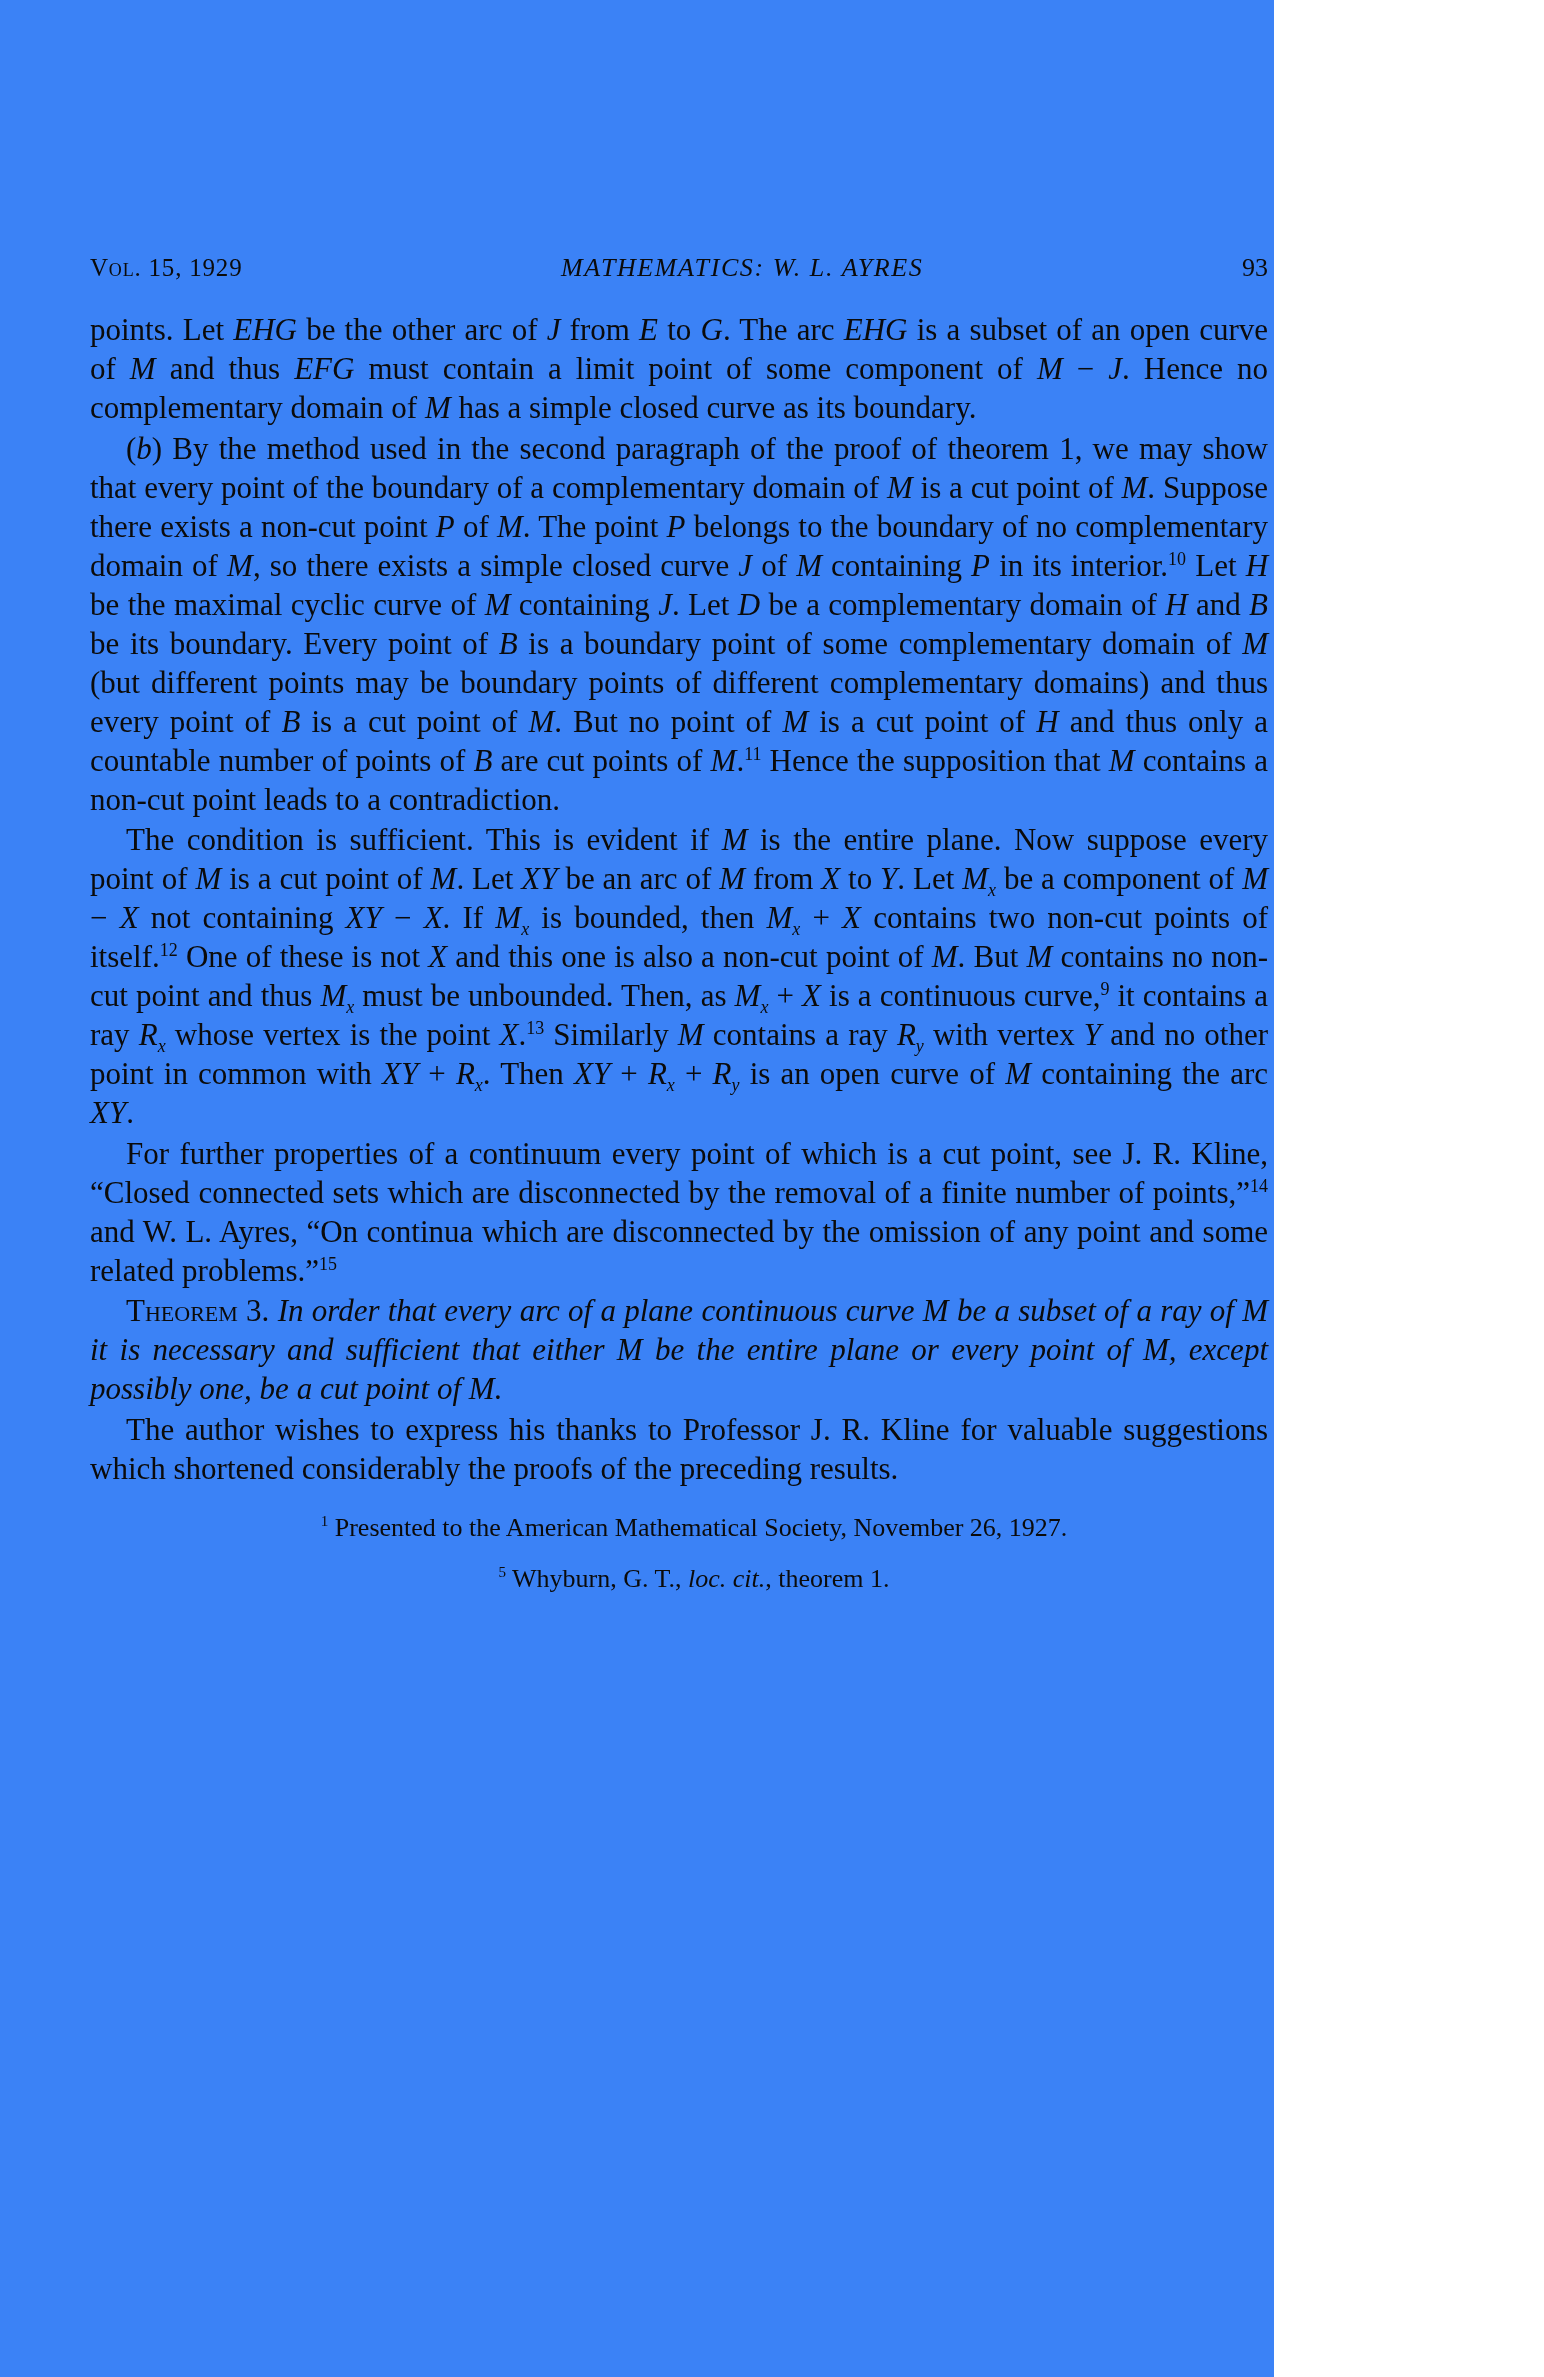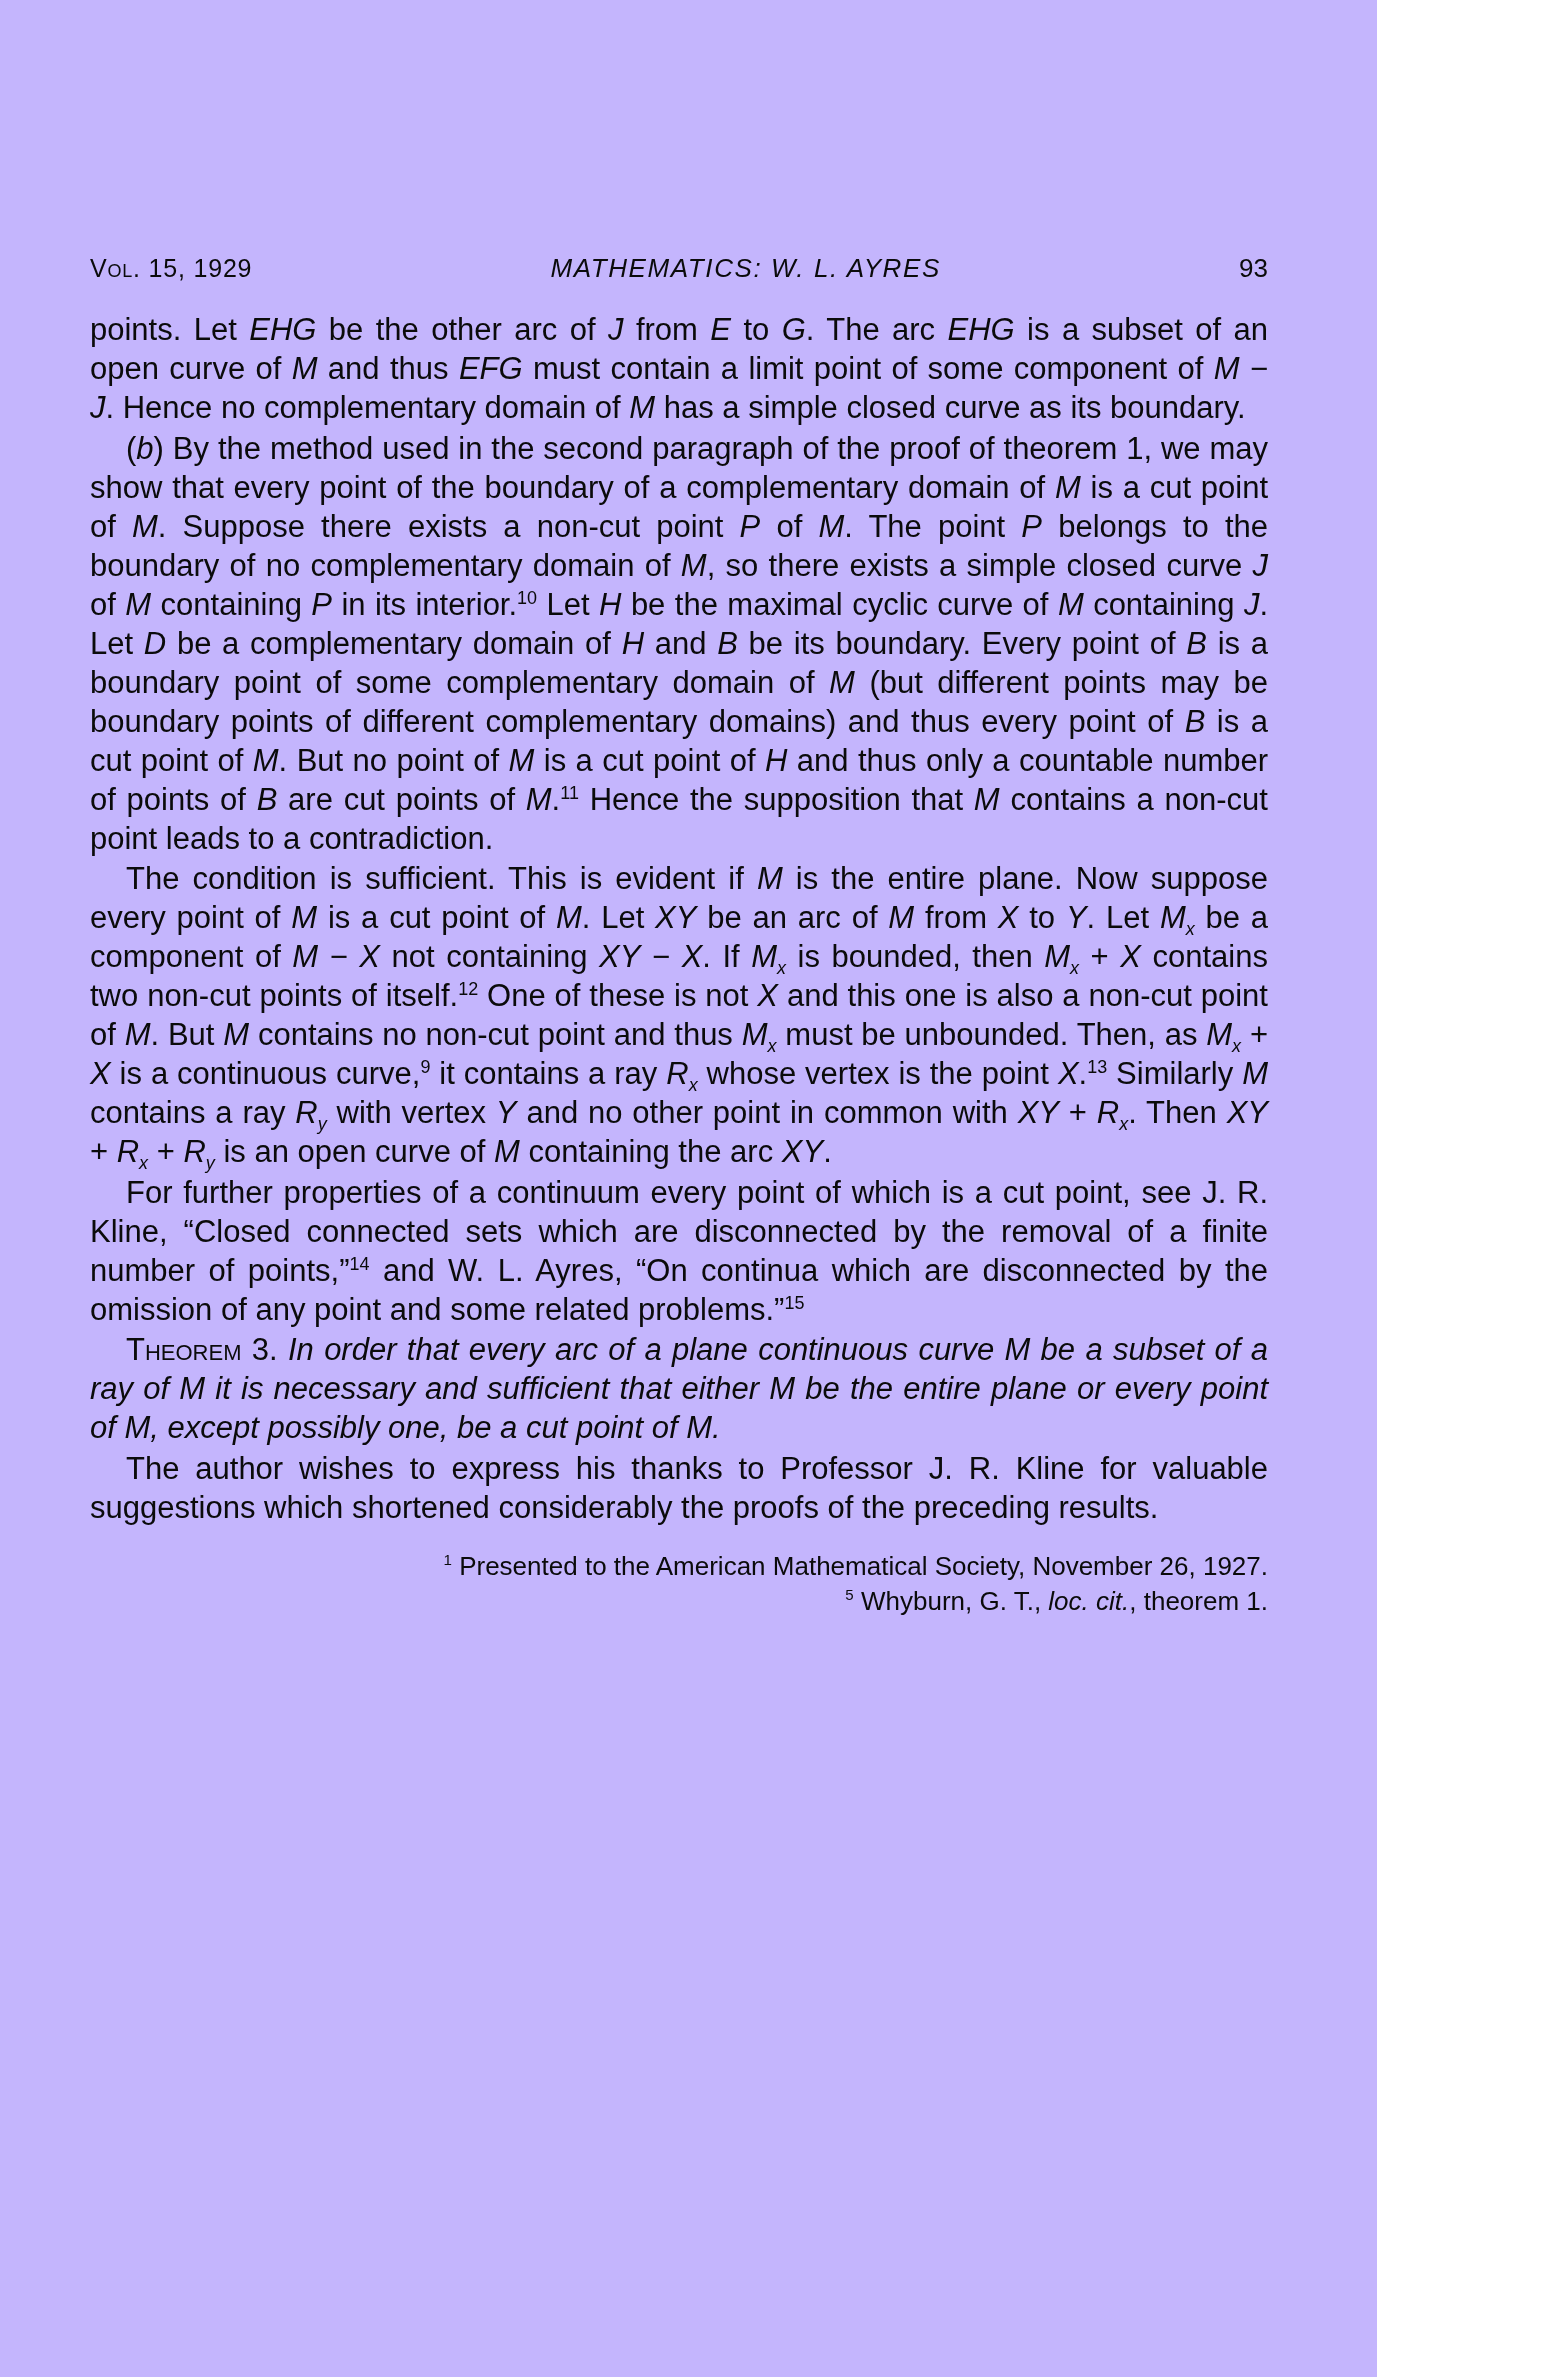--- a/index.html
+++ b/index.html
@@ -2,25 +2,25 @@
 <html style="font-size:12.6px"><head>
 <meta charset="utf-8">
 <style>
   html, body {
     margin: 0;
     padding: 0;
     background: #ffffff;
   }
   .page {
     position: relative;
-    width: 1377px;
+    width: 1274px;
     height: 2377px;
-    background: #c4b5fd;
+    background: #3b82f6;
     color: #0b0b0b;
-    font-family: Liberation Sans, sans-serif;
+    font-family: Liberation Serif, serif;
     overflow: hidden;
   }
   .header {
     position: absolute;
     top: 253px;
     left: 90px;
     width: 1178px;
     display: flex;
     align-items: baseline;
   }
@@ -70,23 +70,23 @@
   }
   .sc {
     font-variant: small-caps;
   }
   .footnotes {
     margin-top: 22px;
     font-size: 26px;
     line-height: 35px;
   }
   .footnotes p {
-    margin: 0;
+    margin: 16px;
     text-indent: 30px;
-    text-align: right;
+    text-align: center;
   }
 </style>
 </head>
 <body>
 
 <div class="page">
 
   <div class="header">
     <span class="vol">Vol. 15, 1929</span>
     <span class="running">MATHEMATICS: W. L. AYRES</span>

